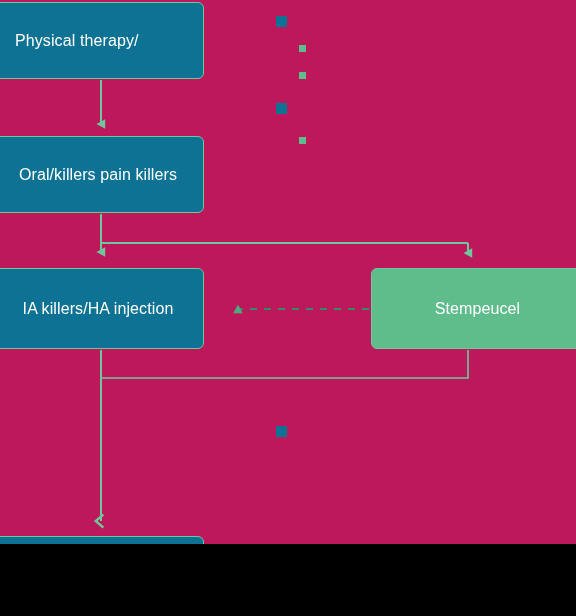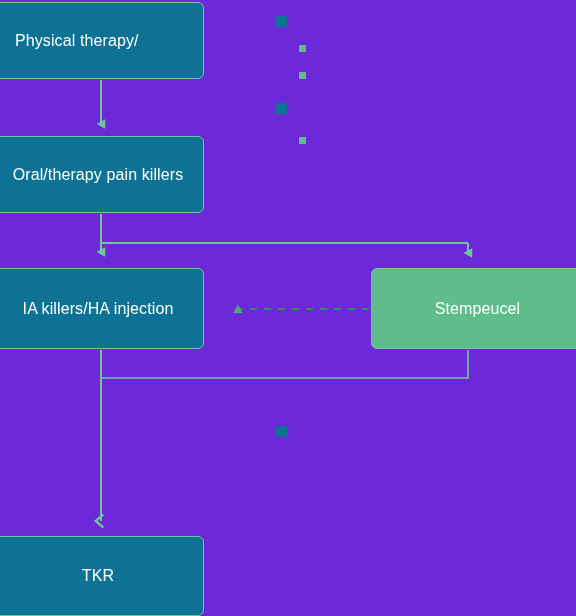--- a/index.html
+++ b/index.html
@@ -6,22 +6,22 @@
     margin: 0;
     padding: 0;
     background: #000000;
   }
   body {
     font-family: "Liberation Sans", sans-serif;
   }
   #stage {
     position: relative;
     width: 576px;
-    height: 616px;
-    background: #6d28d9;
+    height: 544px;
+    background: #be185d;
     overflow: hidden;
   }
   svg.connectors {
     position: absolute;
     left: 0;
     top: 0;
     width: 576px;
     height: 616px;
     pointer-events: none;
   }
@@ -88,21 +88,21 @@
     <line x1="101" y1="350" x2="101" y2="521" stroke="#6ec89a" stroke-width="2" marker-end="url(#arrow-open)"></line>
   </svg>
 
   <div class="node blue node-physical">
     <span>
       <span>Physical therapy/</span><br>
     </span>
   </div>
 
   <div class="node blue node-oral">
-    <span>Oral/therapy pain killers</span>
+    <span>Oral/killers pain killers</span>
   </div>
 
   <div class="node blue node-ia">
     <span>IA killers/HA injection</span>
   </div>
 
   <div class="node green node-stem">
     <span>Stempeucel</span>
   </div>
 

